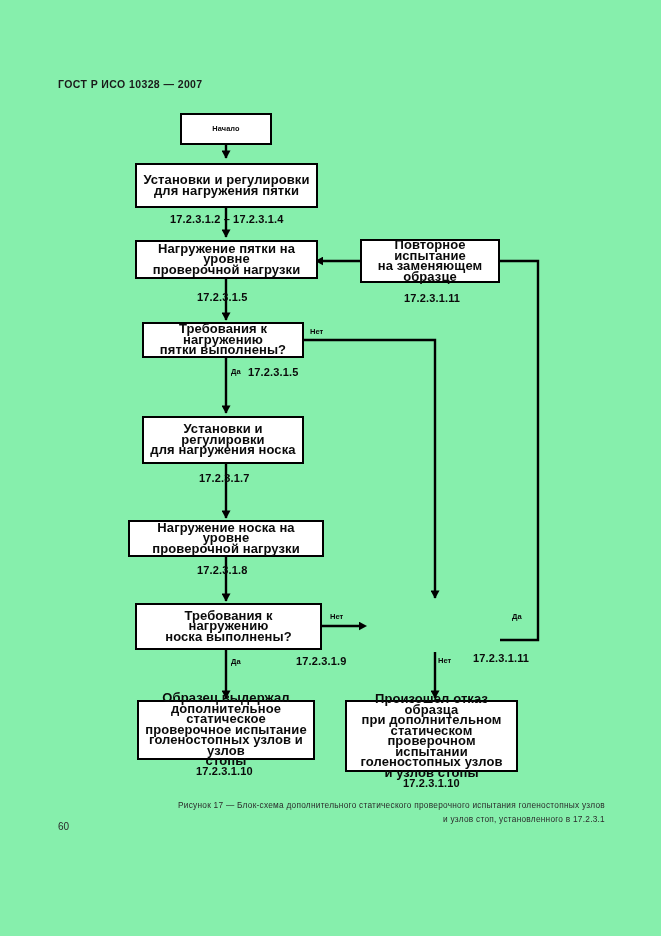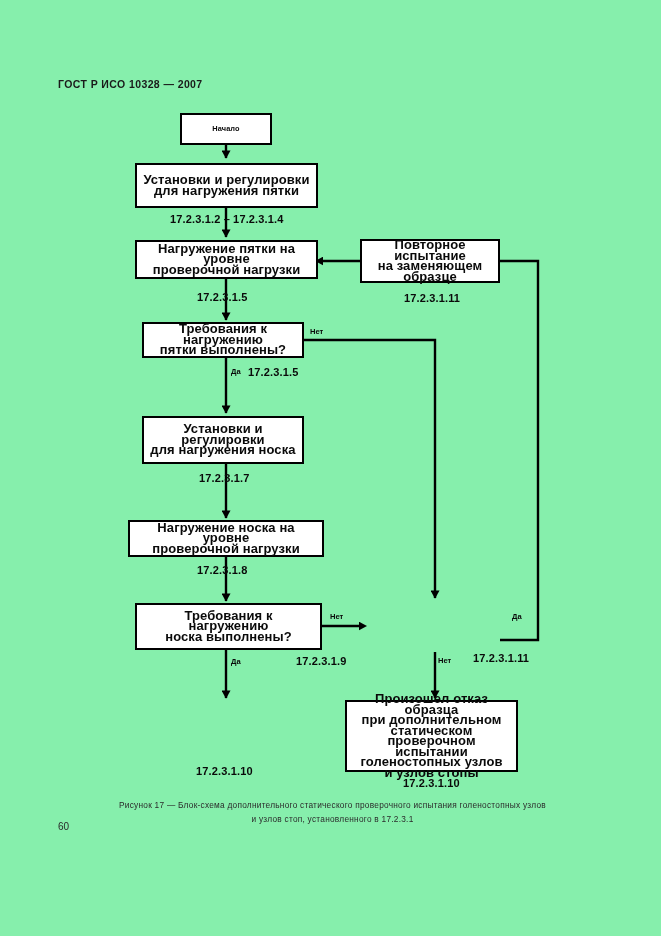--- a/index.html
+++ b/index.html
@@ -37,21 +37,21 @@
     left: 58px;
     top: 821px;
     font-size: 10px;
     color: #2a2a2a;
   }
   .caption {
     position: absolute;
     left: 60px;
     top: 798px;
     width: 545px;
-    text-align: center;
+    text-align: right;
     font-size: 8.3px;
     line-height: 14px;
     color: #2b2b2b;
     letter-spacing: 0.25px;
   }
   .node {
     position: absolute;
     border: 2.4px solid #000;
     background: #ffffff;
     box-sizing: border-box;
@@ -168,20 +168,23 @@
 
   <div class="node" style="left:128px; top:520px; width:196px; height:37px;">
     <span class="txt">Нагружение носка на уровне<br>проверочной нагрузки</span>
   </div>
 
   <div class="node" style="left:135px; top:603px; width:187px; height:47px;">
     <span class="txt">Требования к нагружению<br>носка выполнены?</span>
   </div>
 
 
+  <div class="node" style="left:137px; top:700px; width:178px; height:60px;">
+    <span class="txt">Образец выдержал дополнительное<br>статическое проверочное испытание<br>голеностопных узлов и узлов<br>стопы</span>
+  </div>
 
   <div class="node" style="left:345px; top:700px; width:173px; height:72px;">
     <span class="txt">Произошел отказ образца<br>при дополнительном статическом<br>проверочном испытании<br>голеностопных узлов<br>и узлов стопы</span>
   </div>
 
   <div class="reflabel" style="left:170px; top:213px;">17.2.3.1.2 – 17.2.3.1.4</div>
   <div class="reflabel" style="left:197px; top:291px;">17.2.3.1.5</div>
   <div class="reflabel" style="left:404px; top:292px;">17.2.3.1.11</div>
   <div class="reflabel" style="left:248px; top:366px;">17.2.3.1.5</div>
   <div class="reflabel" style="left:199px; top:472px;">17.2.3.1.7</div>

